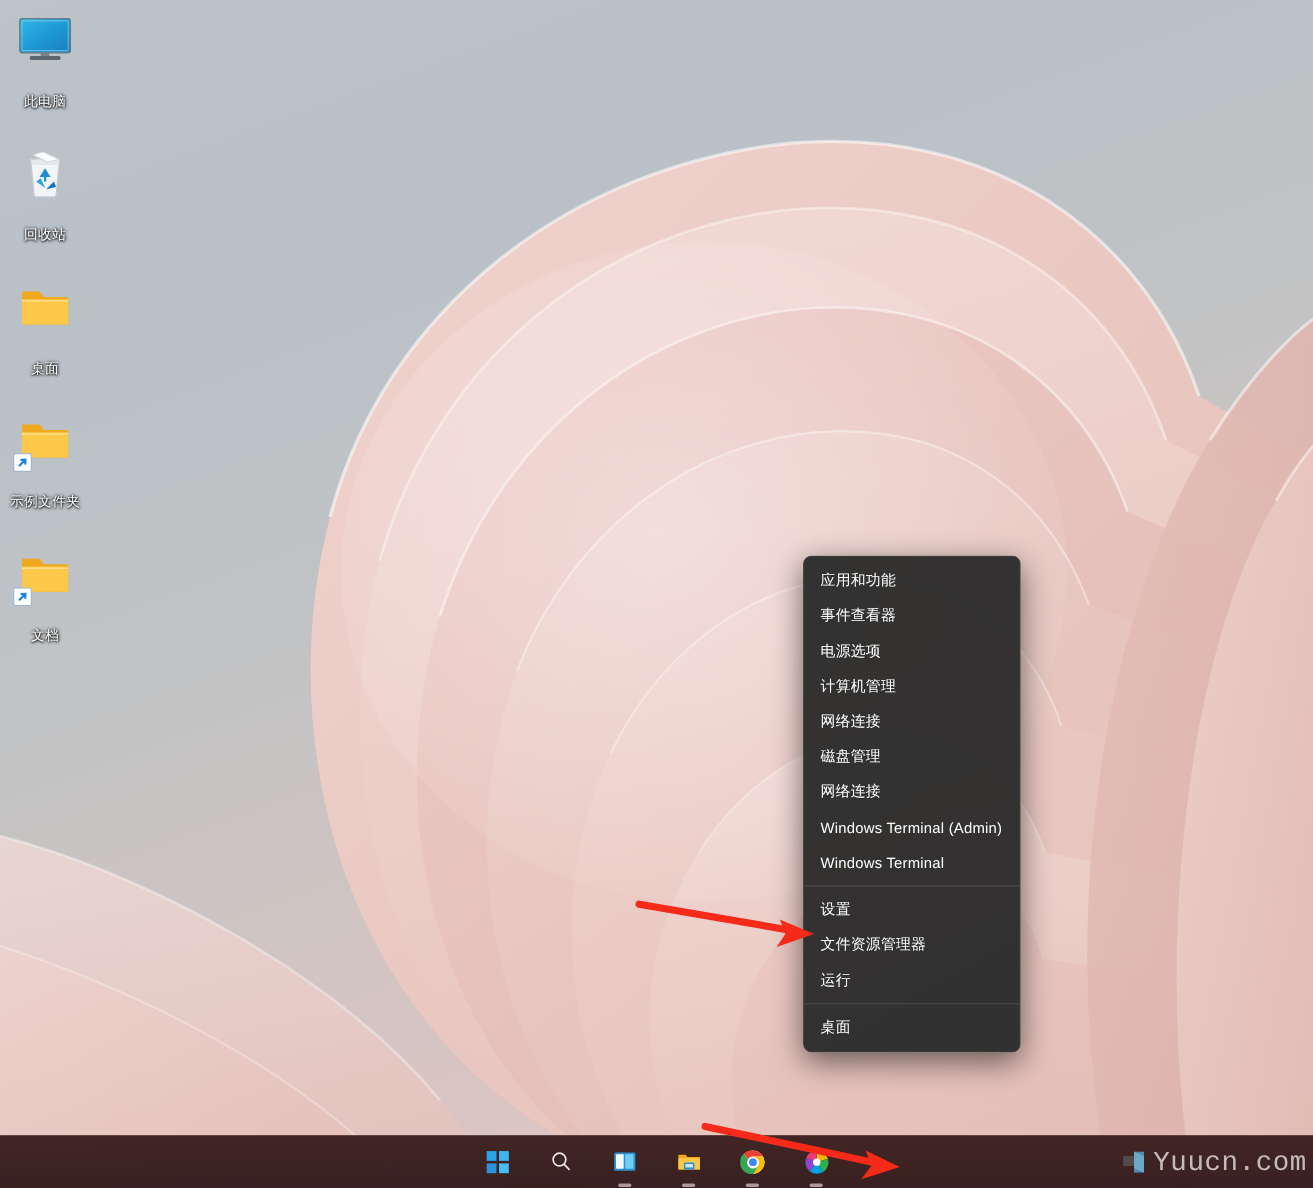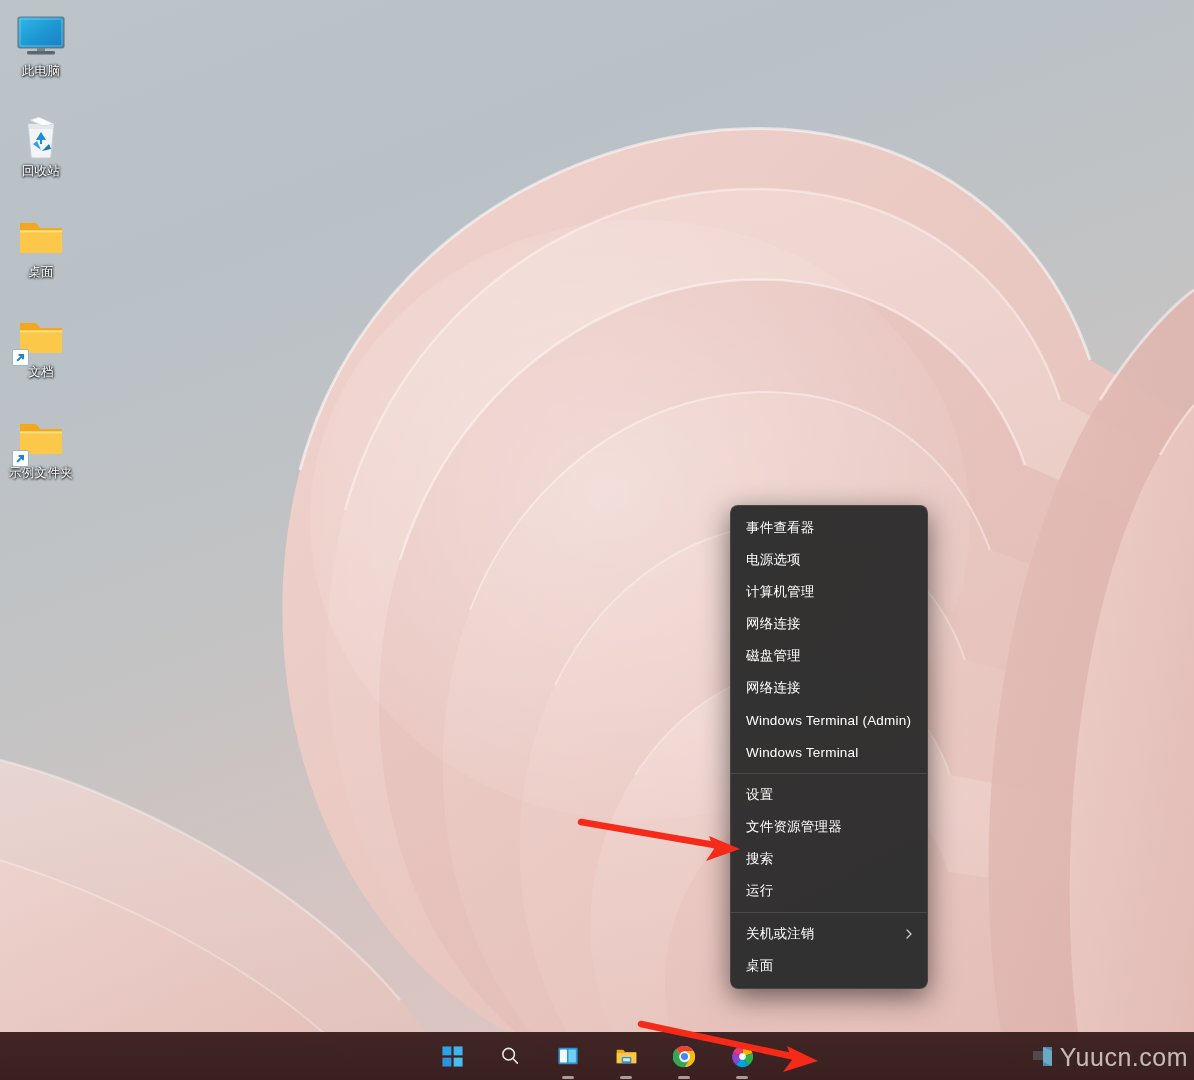--- a/index.html
+++ b/index.html
@@ -23,21 +23,21 @@
     position:absolute; left:0; top:8px; width:82px;
     display:flex; flex-direction:column; align-items:center; gap:30px;
     z-index:5;
   }
   .desk-icon{
     width:82px; display:flex; flex-direction:column; align-items:center;
     cursor:default;
   }
   .desk-icon .glyph{ width:56px; height:56px; position:relative; }
   .desk-icon .dlabel{
-    margin-top:0; font-size:12.5px; color:#ffffff; line-height:1.15;
+    margin-top:21px; font-size:12.5px; color:#ffffff; line-height:1.15;
     text-align:center; letter-spacing:.3px;
     text-shadow:0 0 3px rgba(0,0,0,.85), 0 1px 2px rgba(0,0,0,.8), 1px 0 2px rgba(0,0,0,.6);
   }
   .shortcut-arrow{
     position:absolute; left:-1px; bottom:-1px; width:17px; height:17px;
     background:#ffffff; border:1px solid #9ab6cf; border-radius:2px;
     display:flex; align-items:center; justify-content:center;
   }
   .shortcut-arrow svg{ width:13px; height:13px; }
 
@@ -85,21 +85,21 @@
   .tb-ind{
     position:absolute; bottom:-5px; left:50%; transform:translateX(-50%);
     width:12px; height:3px; border-radius:2px; background:rgba(210,195,195,.75);
   }
 
   
   #watermark{
     position:absolute; right:6px; bottom:8px; z-index:40;
     display:flex; align-items:center; gap:0px;
     font-size:25px; letter-spacing:.5px; color:rgba(226,220,218,.82);
-    font-family:Liberation Sans, sans-serif;
+    font-family:Liberation Mono, monospace;
     pointer-events:none;
     margin-top:36px;
   }
   #watermark .wm-mark{
     width:26px; height:26px; margin-right:2px; opacity:.9;
   }
 </style>
 </head>
 <body>
 
@@ -215,44 +215,47 @@
         <path d="M7 14 L23 14 L27 19 L49 19 L49 44 L7 44 Z" fill="#f0a81e"></path>
         <path d="M7 21 L49 21 L49 44 L7 44 Z" fill="#fcc84a"></path>
         <path d="M7 22.5 L49 22.5" stroke="#ffe08a" stroke-width="1.4"></path>
       </svg>
       <span class="shortcut-arrow">
         <svg viewBox="0 0 12 12">
             <path d="M3.5 8.5 L8 4 M5 3.7 L8.4 3.6 L8.3 7" fill="none" stroke="#1a84d8" stroke-width="1.8" stroke-linecap="round"></path>
           </svg>
       </span>
     </div>
-    <div class="dlabel">文档</div>
+    <div class="dlabel">示例文件夹</div>
   </div>
 
   <div class="desk-icon">
     <div class="glyph">
       <svg viewBox="0 0 56 56" width="56" height="56">
         <path d="M7 14 L23 14 L27 19 L49 19 L49 44 L7 44 Z" fill="#f0a81e"></path>
         <path d="M7 21 L49 21 L49 44 L7 44 Z" fill="#fcc84a"></path>
         <path d="M7 22.5 L49 22.5" stroke="#ffe08a" stroke-width="1.4"></path>
       </svg>
       <span class="shortcut-arrow">
         <svg viewBox="0 0 12 12">
             <path d="M3.5 8.5 L8 4 M5 3.7 L8.4 3.6 L8.3 7" fill="none" stroke="#1a84d8" stroke-width="1.8" stroke-linecap="round"></path>
           </svg>
       </span>
     </div>
-    <div class="dlabel">示例文件夹</div>
+    <div class="dlabel">文档</div>
   </div>
 
 </div>
 
 <div id="context-menu">
 
   <div class="menu-item">
+    <span class="mlabel">应用和功能</span>
+  </div>
+  <div class="menu-item">
     <span class="mlabel">事件查看器</span>
   </div>
   <div class="menu-item">
     <span class="mlabel">电源选项</span>
   </div>
   <div class="menu-item">
     <span class="mlabel">计算机管理</span>
   </div>
   <div class="menu-item">
     <span class="mlabel">网络连接</span>
@@ -272,36 +275,25 @@
 
   <div class="menu-sep"></div>
 
   <div class="menu-item">
     <span class="mlabel">设置</span>
   </div>
   <div class="menu-item">
     <span class="mlabel">文件资源管理器</span>
   </div>
   <div class="menu-item">
-    <span class="mlabel">搜索</span>
-  </div>
-  <div class="menu-item">
     <span class="mlabel">运行</span>
   </div>
 
   <div class="menu-sep"></div>
 
-  <div class="menu-item">
-    <span class="mlabel">关机或注销</span>
-    <span class="chev">
-      <svg viewBox="0 0 12 12" width="12" height="12">
-          <path d="M4 2 L8 6 L4 10" fill="none" stroke="#e6e6e6" stroke-width="1.3" stroke-linecap="round" stroke-linejoin="round"></path>
-        </svg>
-    </span>
-  </div>
   <div class="menu-item">
     <span class="mlabel">桌面</span>
   </div>
 
 </div>
 
 <div id="taskbar">
   <div id="taskbar-icons">
 
     <div class="tb-btn">

